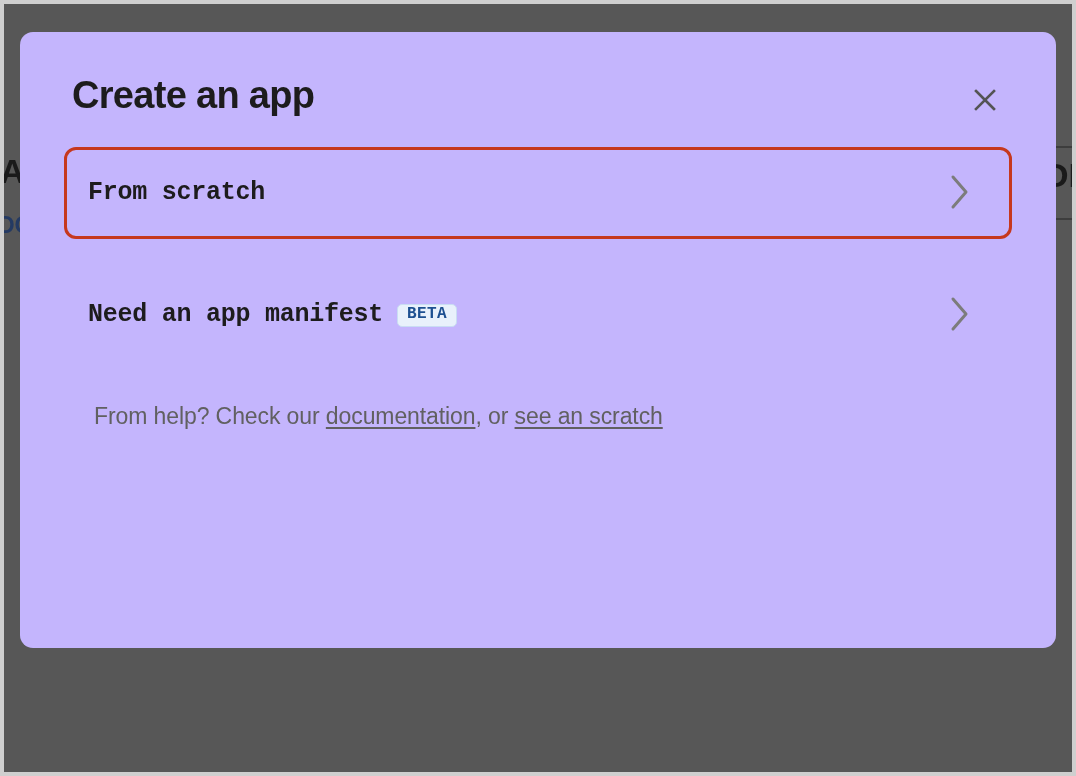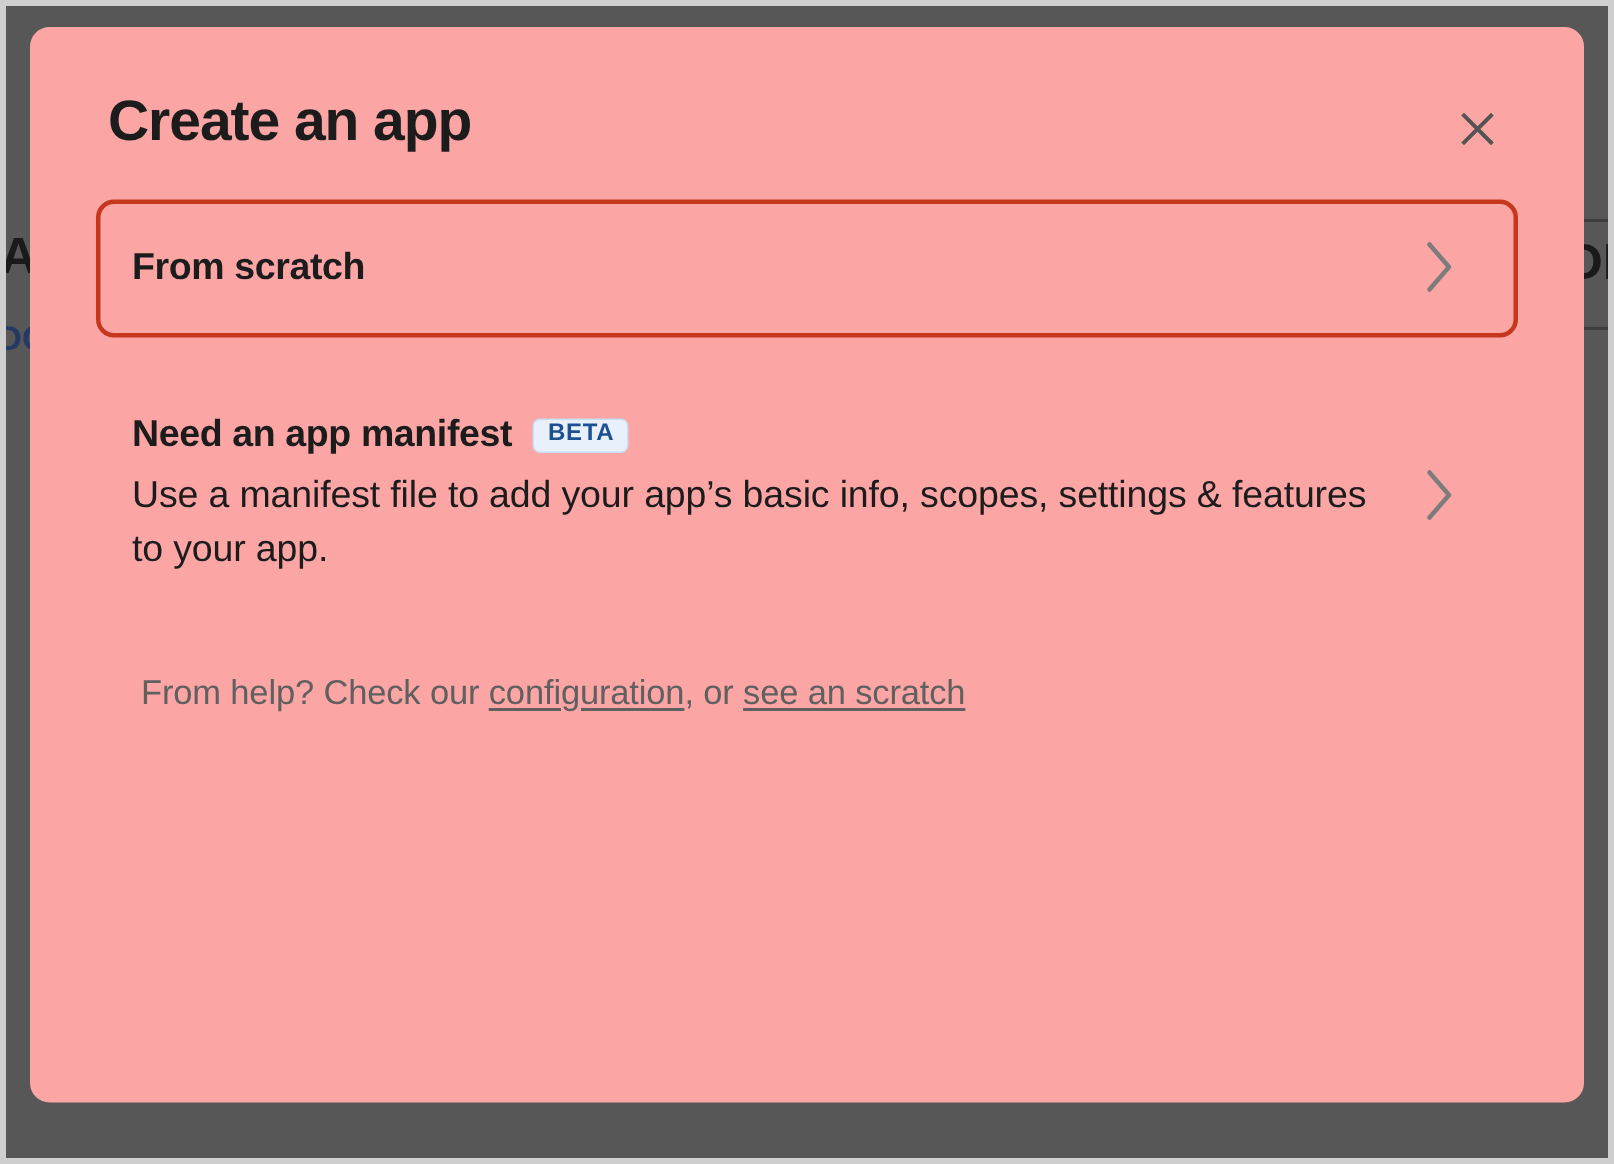--- a/index.html
+++ b/index.html
@@ -41,24 +41,24 @@
     background: #3d3d3d;
     height: 2px;
   }
   .bg-rule-a { left: 1032px; top: 142px; width: 40px; }
   .bg-rule-b { left: 1032px; top: 214px; width: 40px; }
 
   
   #modal {
     position: absolute;
     left: 20px;
-    top: 18px;
+    top: 32px;
     width: 1036px;
-    height: 717px;
-    background: #fca5a5;
+    height: 616px;
+    background: #c4b5fd;
     border-radius: 13px;
     padding: 42px 44px 0 44px;
   }
 
   .modal-header {
     position: relative;
     display: flex;
     align-items: flex-start;
     justify-content: space-between;
   }
@@ -106,21 +106,21 @@
     border: 3px solid transparent;
     border-radius: 12px;
     padding: 17px 22px 19px 21px;
     cursor: pointer;
   }
 
   .option-row.is-selected {
     border-color: #c6381e;
   }
 
-  .option-body { flex: 1 1 auto; min-width: 0; }
+  .option-body { flex: 1 1 auto; min-width: 0; font-family: Liberation Mono, monospace; }
 
   .option-title-line {
     display: flex;
     align-items: center;
     gap: 14px;
   }
 
   .option-title {
     font-size: 25px;
     font-weight: 700;
@@ -221,28 +221,27 @@
         </svg>
       </span>
     </div>
 
     <div class="option-row manifest">
       <div class="option-body">
         <div class="option-title-line">
           <span class="option-title">Need an app manifest</span>
           <span class="beta-badge">BETA</span>
         </div>
-        <div class="option-desc">Use a manifest file to add your app’s basic info, scopes, settings &amp; features to your app.</div>
       </div>
       <span class="chevron">
         <svg width="22" height="38" viewBox="0 0 22 38" aria-hidden="true">
           <path d="M4 4 L17 19 L4 34" stroke="#7c7c7c" stroke-width="3" fill="none" stroke-linecap="round" stroke-linejoin="round"></path>
         </svg>
       </span>
     </div>
 
   </div>
 
   <div class="modal-footer">
-    <span>From help? Check our </span><a>configuration</a><span>, or </span><a>see an scratch</a>
+    <span>From help? Check our </span><a>documentation</a><span>, or </span><a>see an scratch</a>
   </div>
 
 </div>
 
 </body></html>

